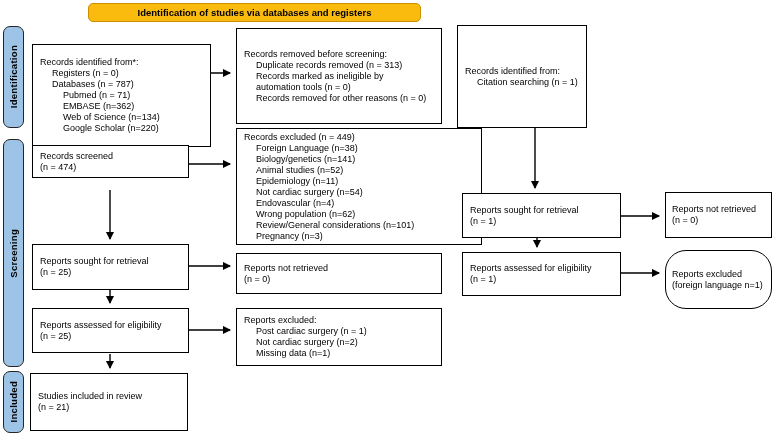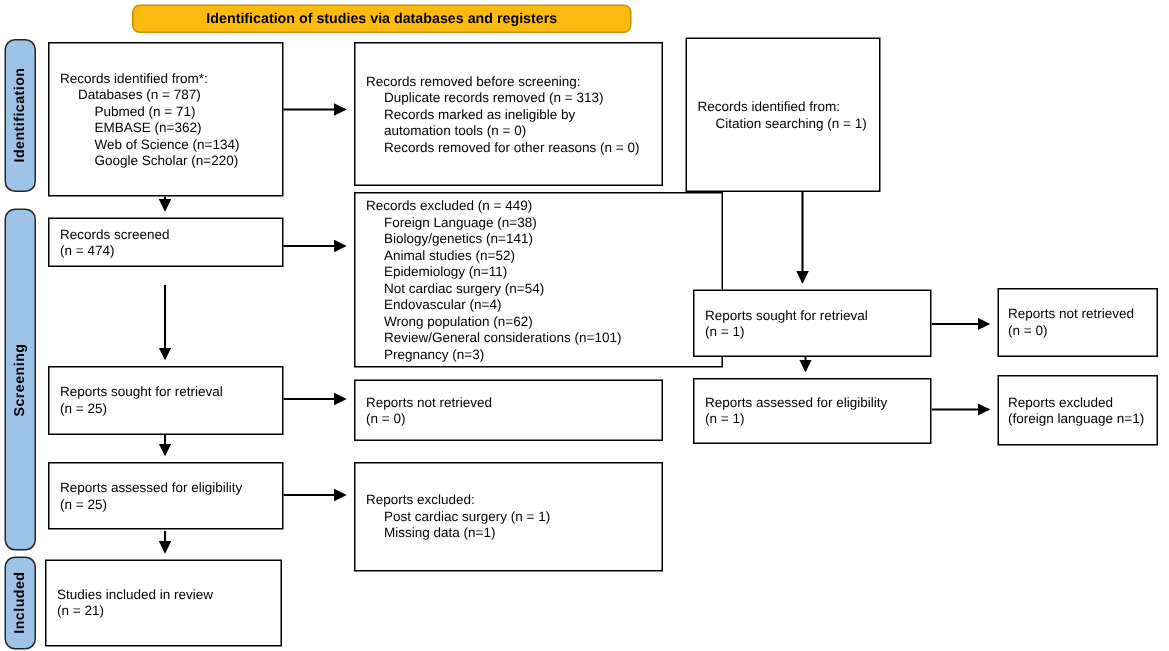--- a/index.html
+++ b/index.html
@@ -66,22 +66,23 @@
   <div class="ribbon" style="left:3px; top:26px; height:102px;">
     <span>Identification</span>
   </div>
   <div class="ribbon" style="left:3px; top:139px; height:228px;">
     <span>Screening</span>
   </div>
   <div class="ribbon" style="left:3px; top:371px; height:62px;">
     <span>Included</span>
   </div>
 
-  <div class="pbox" style="left:32px; top:28px; width:157px; height:103px;">
+  <div class="pbox" style="left:32px; top:44px; width:179px; height:103px;">
       <div class="ln i0">Records identified from*:</div>
+      <div class="ln i1">Registers (n = 0)</div>
       <div class="ln i1">Databases (n = 787)</div>
       <div class="ln i2">Pubmed (n = 71)</div>
       <div class="ln i2">EMBASE (n=362)</div>
       <div class="ln i2">Web of Science (n=134)</div>
       <div class="ln i2">Google Scholar (n=220)</div>
     </div>
 
   <div class="pbox" style="left:32px; top:145px; width:157px; height:33px;">
     <div class="ln">Records screened</div>
     <div class="ln">(n = 474)</div>
@@ -125,23 +126,24 @@
       <div class="ln i1">Wrong population (n=62)</div>
       <div class="ln i1">Review/General considerations (n=101)</div>
       <div class="ln i1">Pregnancy (n=3)</div>
     </div>
 
   <div class="pbox" style="left:236px; top:253px; width:206px; height:41px;">
     <div class="ln">Reports not retrieved</div>
     <div class="ln">(n = 0)</div>
   </div>
 
-  <div class="pbox" style="left:236px; top:308px; width:206px; height:73px;">
+  <div class="pbox" style="left:236px; top:308px; width:206px; height:58px;">
       <div class="ln i0">Reports excluded:</div>
       <div class="ln i1">Post cardiac surgery (n = 1)</div>
+      <div class="ln i1">Not cardiac surgery (n=2)</div>
       <div class="ln i1">Missing data (n=1)</div>
     </div>
 
   <div class="pbox" style="left:457px; top:25px; width:130px; height:103px;">
       <div class="ln i0">Records identified from:</div>
       <div class="ln i1">Citation searching (n = 1)</div>
     </div>
 
   <div class="pbox" style="left:462px; top:193px; width:159px; height:45px;">
     <div class="ln">Reports sought for retrieval</div>
@@ -151,18 +153,18 @@
   <div class="pbox" style="left:462px; top:252px; width:159px; height:44px;">
     <div class="ln">Reports assessed for eligibility</div>
     <div class="ln">(n = 1)</div>
   </div>
 
   <div class="pbox" style="left:665px; top:192px; width:107px; height:46px; padding-left:6px; padding-right:2px;">
     <div class="ln">Reports not retrieved</div>
     <div class="ln">(n = 0)</div>
   </div>
 
-  <div class="pbox" style="left:665px; top:250px; width:107px; height:47px; padding-left:6px; padding-right:2px;">
+  <div class="pbox" style="left:665px; top:250px; width:107px; height:59px; padding-left:6px; padding-right:2px;border-radius:21px;">
     <div class="ln">Reports excluded</div>
     <div class="ln">(foreign language n=1)</div>
   </div>
 
 </div>
 
 </body></html>

